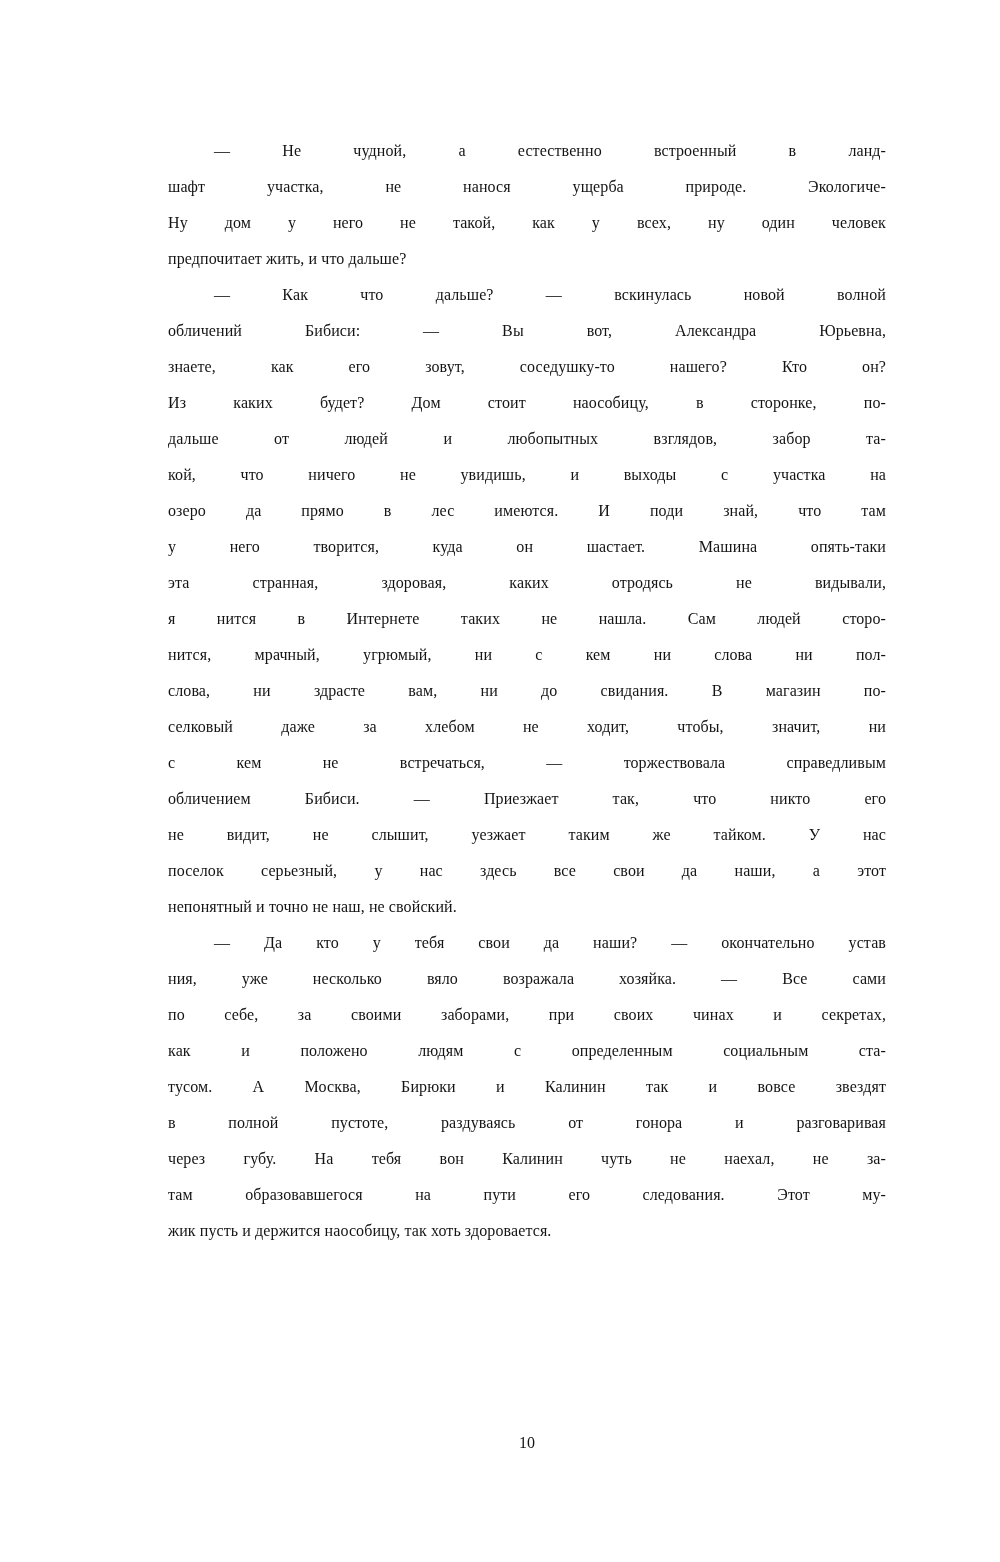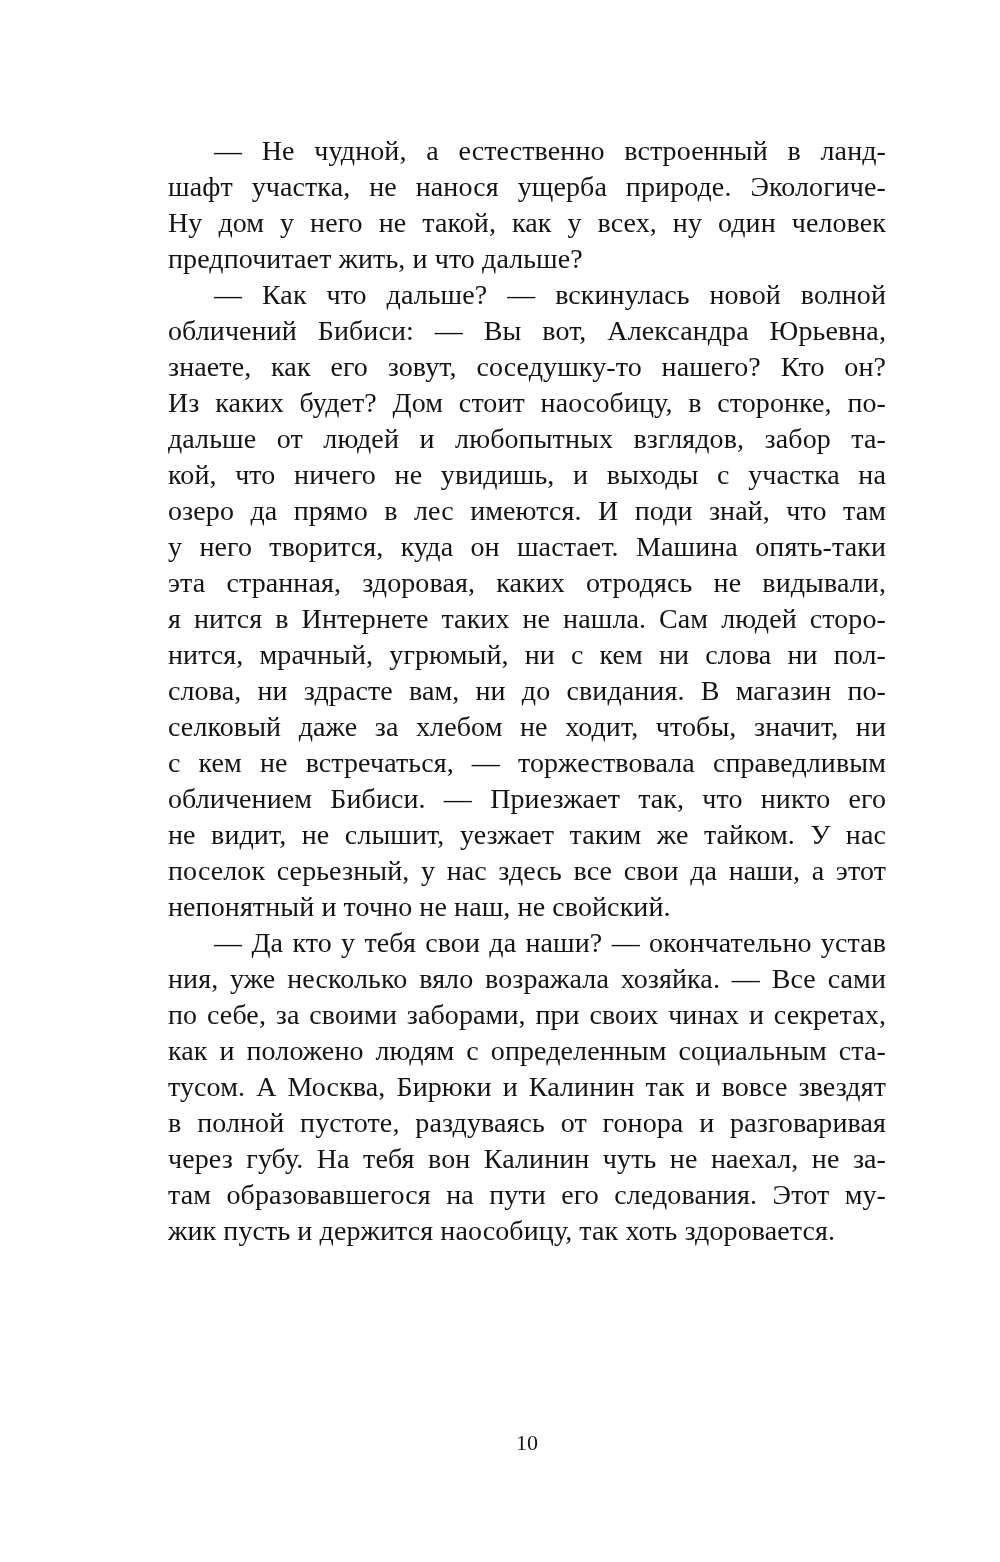--- a/index.html
+++ b/index.html
@@ -22,42 +22,42 @@
   }
   .text-block {
     position: absolute;
     left: 168px;
     top: 133px;
     width: 718px;
   }
   .para {
     margin: 0;
     padding: 0;
-    font-size: 28px;
+    font-size: 16px;
     line-height: 36px;
   }
   .line {
     display: block;
     text-align: justify;
     text-align-last: justify;
     letter-spacing: 0.1px;
   }
   .line.first {
     padding-left: 46px;
   }
   .line.last {
     text-align-last: left;
   }
   .page-number {
     position: absolute;
     top: 1426px;
     left: 168px;
     width: 718px;
     text-align: center;
-    font-size: 22px;
+    font-size: 16px;
     line-height: 34px;
     color: #141414;
   }
 </style>
 </head>
 <body>
 
 <div class="page">
   <div class="text-block">
       <p class="para">

